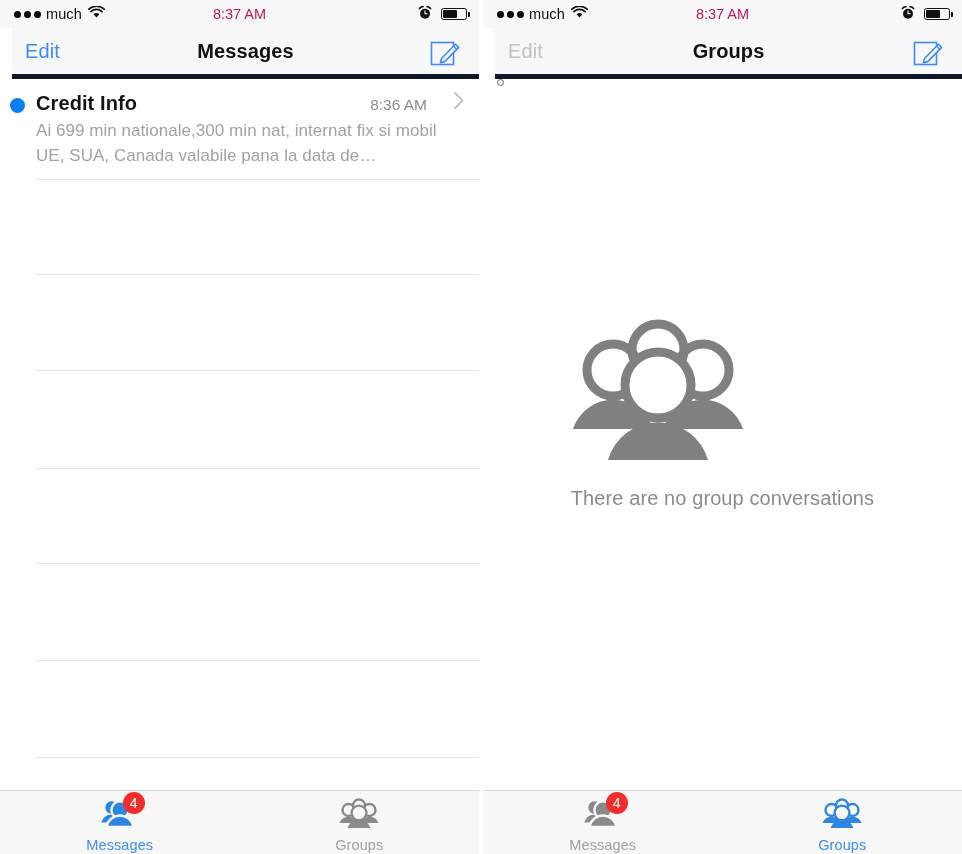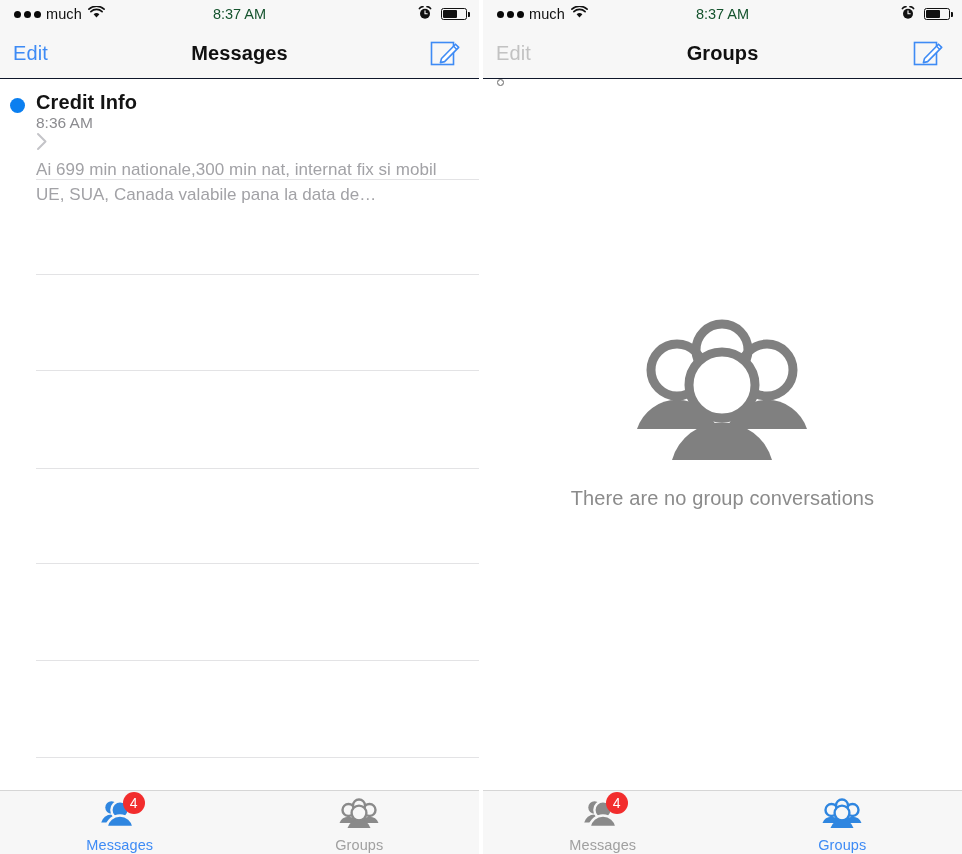--- a/index.html
+++ b/index.html
@@ -42,21 +42,21 @@
   .dot {
     width: 7px; height: 7px; border-radius: 50%;
     background: #0a0a0a;
   }
   .dot.empty { background: transparent; border: 1.3px solid #8d8d8d; width: 7px; height: 7px; }
   .carrier { font-size: 14.5px; letter-spacing: .1px; color: #111; }
   .wifi { margin-left: 1px; display: block; }
   .sb-center {
     position: absolute; left: 0; right: 0; top: 0; height: 28px;
     display: flex; align-items: center; justify-content: center;
-    font-size: 14.5px; font-weight: 500; color: #14532d;
+    font-size: 14.5px; font-weight: 500; color: #be185d;
   }
   .sb-right {
     position: absolute; right: 12px; top: 0; height: 28px;
     display: flex; align-items: center; gap: 9px;
   }
   .battery {
     width: 26px; height: 12px;
     border: 1.4px solid #111; border-radius: 2.5px;
     position: relative; display: flex; align-items: center;
   }
@@ -65,23 +65,23 @@
     width: 2.4px; height: 5px; background: #111; border-radius: 0 1px 1px 0;
   }
   .battery .fill {
     height: 8px; background: #111; margin-left: 1.2px; border-radius: 1px;
   }
 
   
   .navbar {
     height: 51px;
     background: #f7f7f7;
-    border-bottom: 1px solid #0f172a;
+    border-bottom: 5px solid #0f172a;
     position: relative;
-    display: flex; align-items: center;
+    display: flex; align-items: center; margin-left: 12px;
   }
   .nav-edit {
     position: absolute; left: 13px;
     font-size: 20px; color: #3e8bf5; letter-spacing: .1px;
   }
   .nav-edit.disabled { color: #c2c2c2; }
   .nav-title {
     position: absolute; left: 0; right: 0; text-align: center;
     font-size: 20px; font-weight: bold; color: #111; letter-spacing: .1px;
   }
@@ -97,21 +97,21 @@
     padding: 12px 0 10px 0;
     background: #fff;
   }
   .unread-dot {
     position: absolute; left: 10px; top: 19px;
     width: 15px; height: 15px; border-radius: 50%;
     background: #0b7ff0;
   }
   .conv-head {
     display: flex; align-items: baseline;
-    padding-left: 36px; padding-right: 14px; flex-direction: column;
+    padding-left: 36px; padding-right: 14px;
   }
   .conv-title {
     font-size: 20px; font-weight: bold; color: #141414; letter-spacing: .1px;
     flex: 1;
   }
   .conv-time { font-size: 15.5px; color: #8b8b8f; margin-right: 26px; white-space: nowrap; }
   .chevron { display: block; margin-bottom: -1px; }
   .conv-preview {
     padding-left: 36px; padding-right: 24px;
     margin-top: 3px;
@@ -122,21 +122,21 @@
     position: absolute; left: 36px; right: 0; height: 1px;
     background: #e3e3e5;
   }
 
   
   .empty {
     position: absolute; top: 79px; left: 0; right: 0; bottom: 69px;
     display: flex; flex-direction: column;
     align-items: center; justify-content: center;
   }
-  .empty-inner { margin-top: -38px; display: flex; flex-direction: column; align-items: center; }
+  .empty-inner { margin-top: -38px; display: flex; flex-direction: column; align-items: flex-start; }
   .empty-text {
     margin-top: 16px;
     font-size: 20px; color: #8b8b8b; letter-spacing: .1px;
   }
 
   
   .tabbar {
     position: absolute; left: 0; right: 0; bottom: 0; height: 64px;
     background: #f7f7f7; border-top: 1px solid #d6d6d6;
     display: flex;

